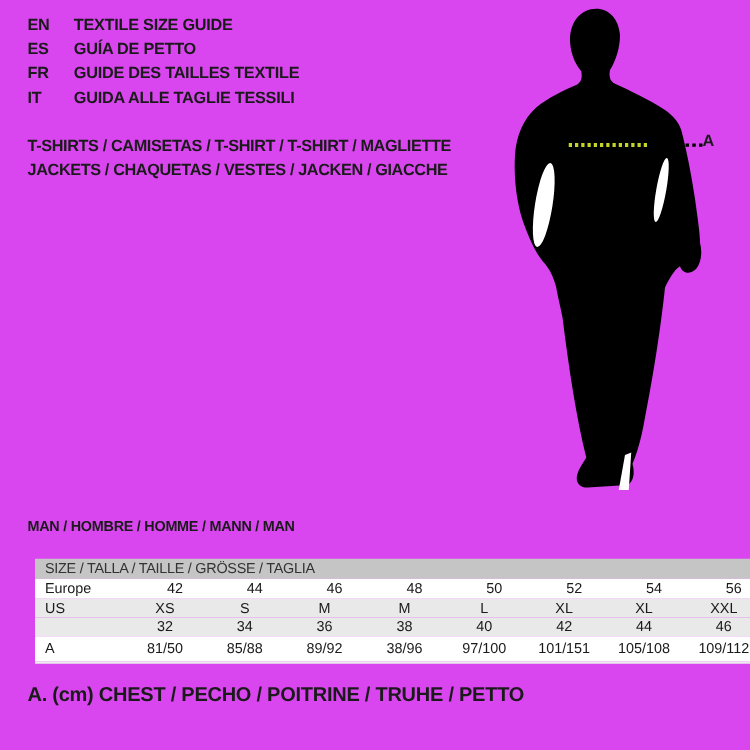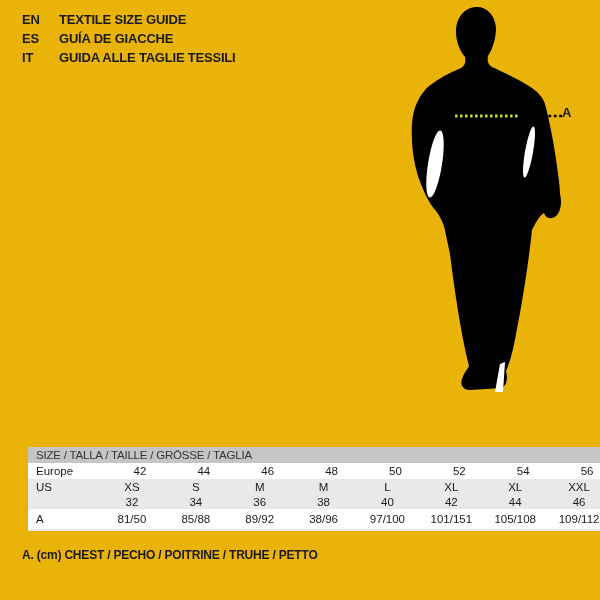--- a/index.html
+++ b/index.html
@@ -1,17 +1,17 @@
 <!DOCTYPE html>
 <html style="--header-bg: #c5c5c5; --shade-bg: #e9e9e9;"><head>
 <meta charset="utf-8">
 <style>
   html,body{margin:0;padding:0;background:#fff;}
   .canvas{
-    position:relative;width:600px;height:600px;background:#eab308;overflow:hidden;
+    position:relative;width:600px;height:600px;background:#d946ef;overflow:hidden;
     font-family:"Liberation Sans",sans-serif;color:#1a1a1a;
   }
   
   .langs{position:absolute;left:22px;top:10px;}
   .lang-row{display:flex;line-height:19.2px;font-size:13px;font-weight:700;letter-spacing:-0.2px;}
   .lang-code{width:37px;flex:0 0 37px;}
   
   .cats{position:absolute;left:22px;top:107px;font-size:13px;font-weight:700;line-height:19.2px;letter-spacing:-0.3px;}
   
   .figure{position:absolute;left:405px;top:4px;width:170px;height:392px;}
@@ -21,42 +21,50 @@
   
   .size-table{position:absolute;left:28px;top:447px;width:583px;font-size:11.5px;border-bottom:2px solid #ececec;}
   .thead{background:var(--header-bg,#c5c5c5);color:#333;height:16px;line-height:16px;padding-left:8px;letter-spacing:-0.2px;}
   .trow{display:grid;grid-template-columns:72px repeat(8,1fr);align-items:center;height:15px;background:#fff;}
   .trow.first{height:16px;gap:16px;}
   .trow.last{height:20px;}
   .trow.shade{background:var(--shade-bg,#e9e9e9);}
   .tcell{text-align:center;white-space:nowrap;}
   .tcell.label{text-align:left;padding-left:8px;}
   
-  .footnote{position:absolute;left:22px;top:548px;font-size:12px;font-weight:700;letter-spacing:-0.2px;}
+  .footnote{position:absolute;left:22px;top:548px;font-size:16px;font-weight:700;letter-spacing:-0.2px;}
 </style>
 </head>
 <body>
 
 <div class="canvas">
 
   <div class="langs">
     <div class="lang-row">
       <span class="lang-code">EN</span>
       <span>TEXTILE SIZE GUIDE</span>
     </div>
     <div class="lang-row">
       <span class="lang-code">ES</span>
-      <span>GUÍA DE GIACCHE</span>
+      <span>GUÍA DE PETTO</span>
+    </div>
+    <div class="lang-row">
+      <span class="lang-code">FR</span>
+      <span>GUIDE DES TAILLES TEXTILE</span>
     </div>
     <div class="lang-row">
       <span class="lang-code">IT</span>
       <span>GUIDA ALLE TAGLIE TESSILI</span>
     </div>
   </div>
 
+  <div class="cats">
+    <div>T-SHIRTS / CAMISETAS / T-SHIRT / T-SHIRT / MAGLIETTE</div>
+    <div>JACKETS / CHAQUETAS / VESTES / JACKEN / GIACCHE</div>
+  </div>
 
   <svg class="figure" viewBox="0 0 170 392" xmlns="http://www.w3.org/2000/svg">
     <path fill="#000000" d="
       M72,3
       C82,3 90,11 91,24
       C91,34 88,44 83,52
       C82,57 83,61 87,63
       C98,68 115,76 127,84
       C134,89 138,94 140,100
       C144,115 148,135 151,155
@@ -83,20 +91,21 @@
     <g>
       <ellipse cx="30" cy="160" rx="7" ry="34" fill="#ffffff" transform="rotate(9 30 160)"></ellipse>
       <ellipse cx="124" cy="148" rx="4" ry="26" fill="#ffffff" transform="rotate(10 124 148)"></ellipse>
       <path fill="#ffffff" d="M90,388 L95,360 L100,358 L98,388 Z"></path>
     </g>
     <line x1="50" y1="112" x2="113" y2="112" stroke="#c3d42b" stroke-width="3.2" stroke-dasharray="2.6 2.4"></line>
     <line x1="138" y1="112" x2="157" y2="112" stroke="#000000" stroke-width="2.6" stroke-dasharray="2.8 2.6"></line>
   </svg>
   <span class="measure-label">A</span>
 
+  <div class="man-title">MAN / HOMBRE / HOMME / MANN / MAN</div>
 
   <div class="size-table">
     <div class="thead">SIZE / TALLA / TAILLE / GRÖSSE / TAGLIA</div>
     <div>
         <div class="trow first">
           <div class="tcell label">Europe</div>
           <div class="tcell">42</div>
           <div class="tcell">44</div>
           <div class="tcell">46</div>
           <div class="tcell">48</div>

